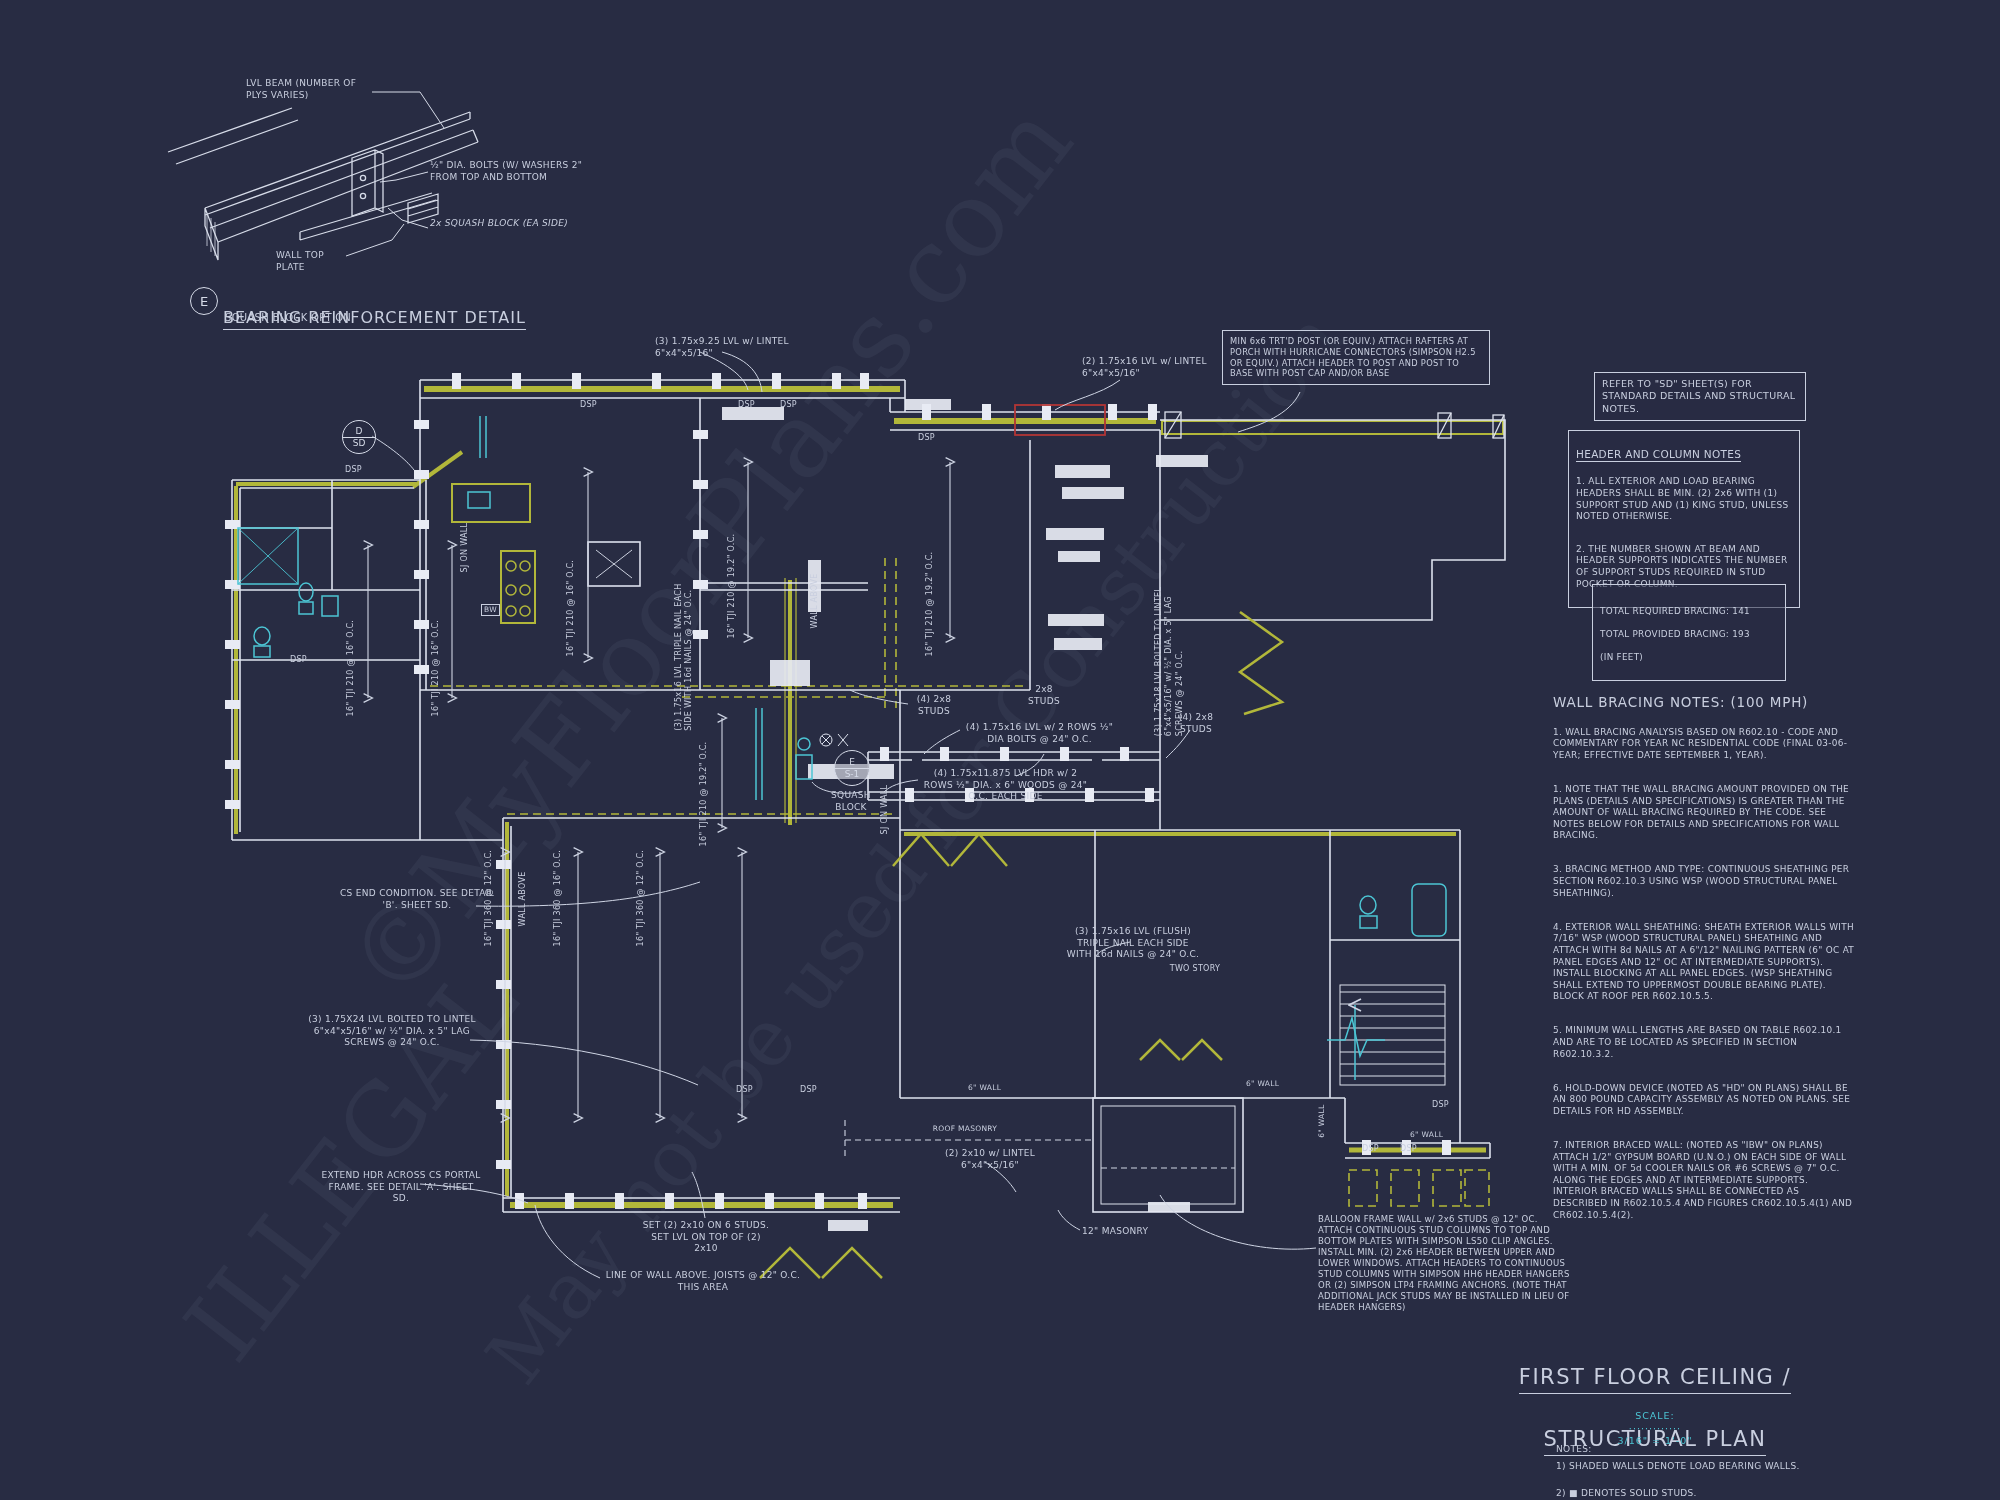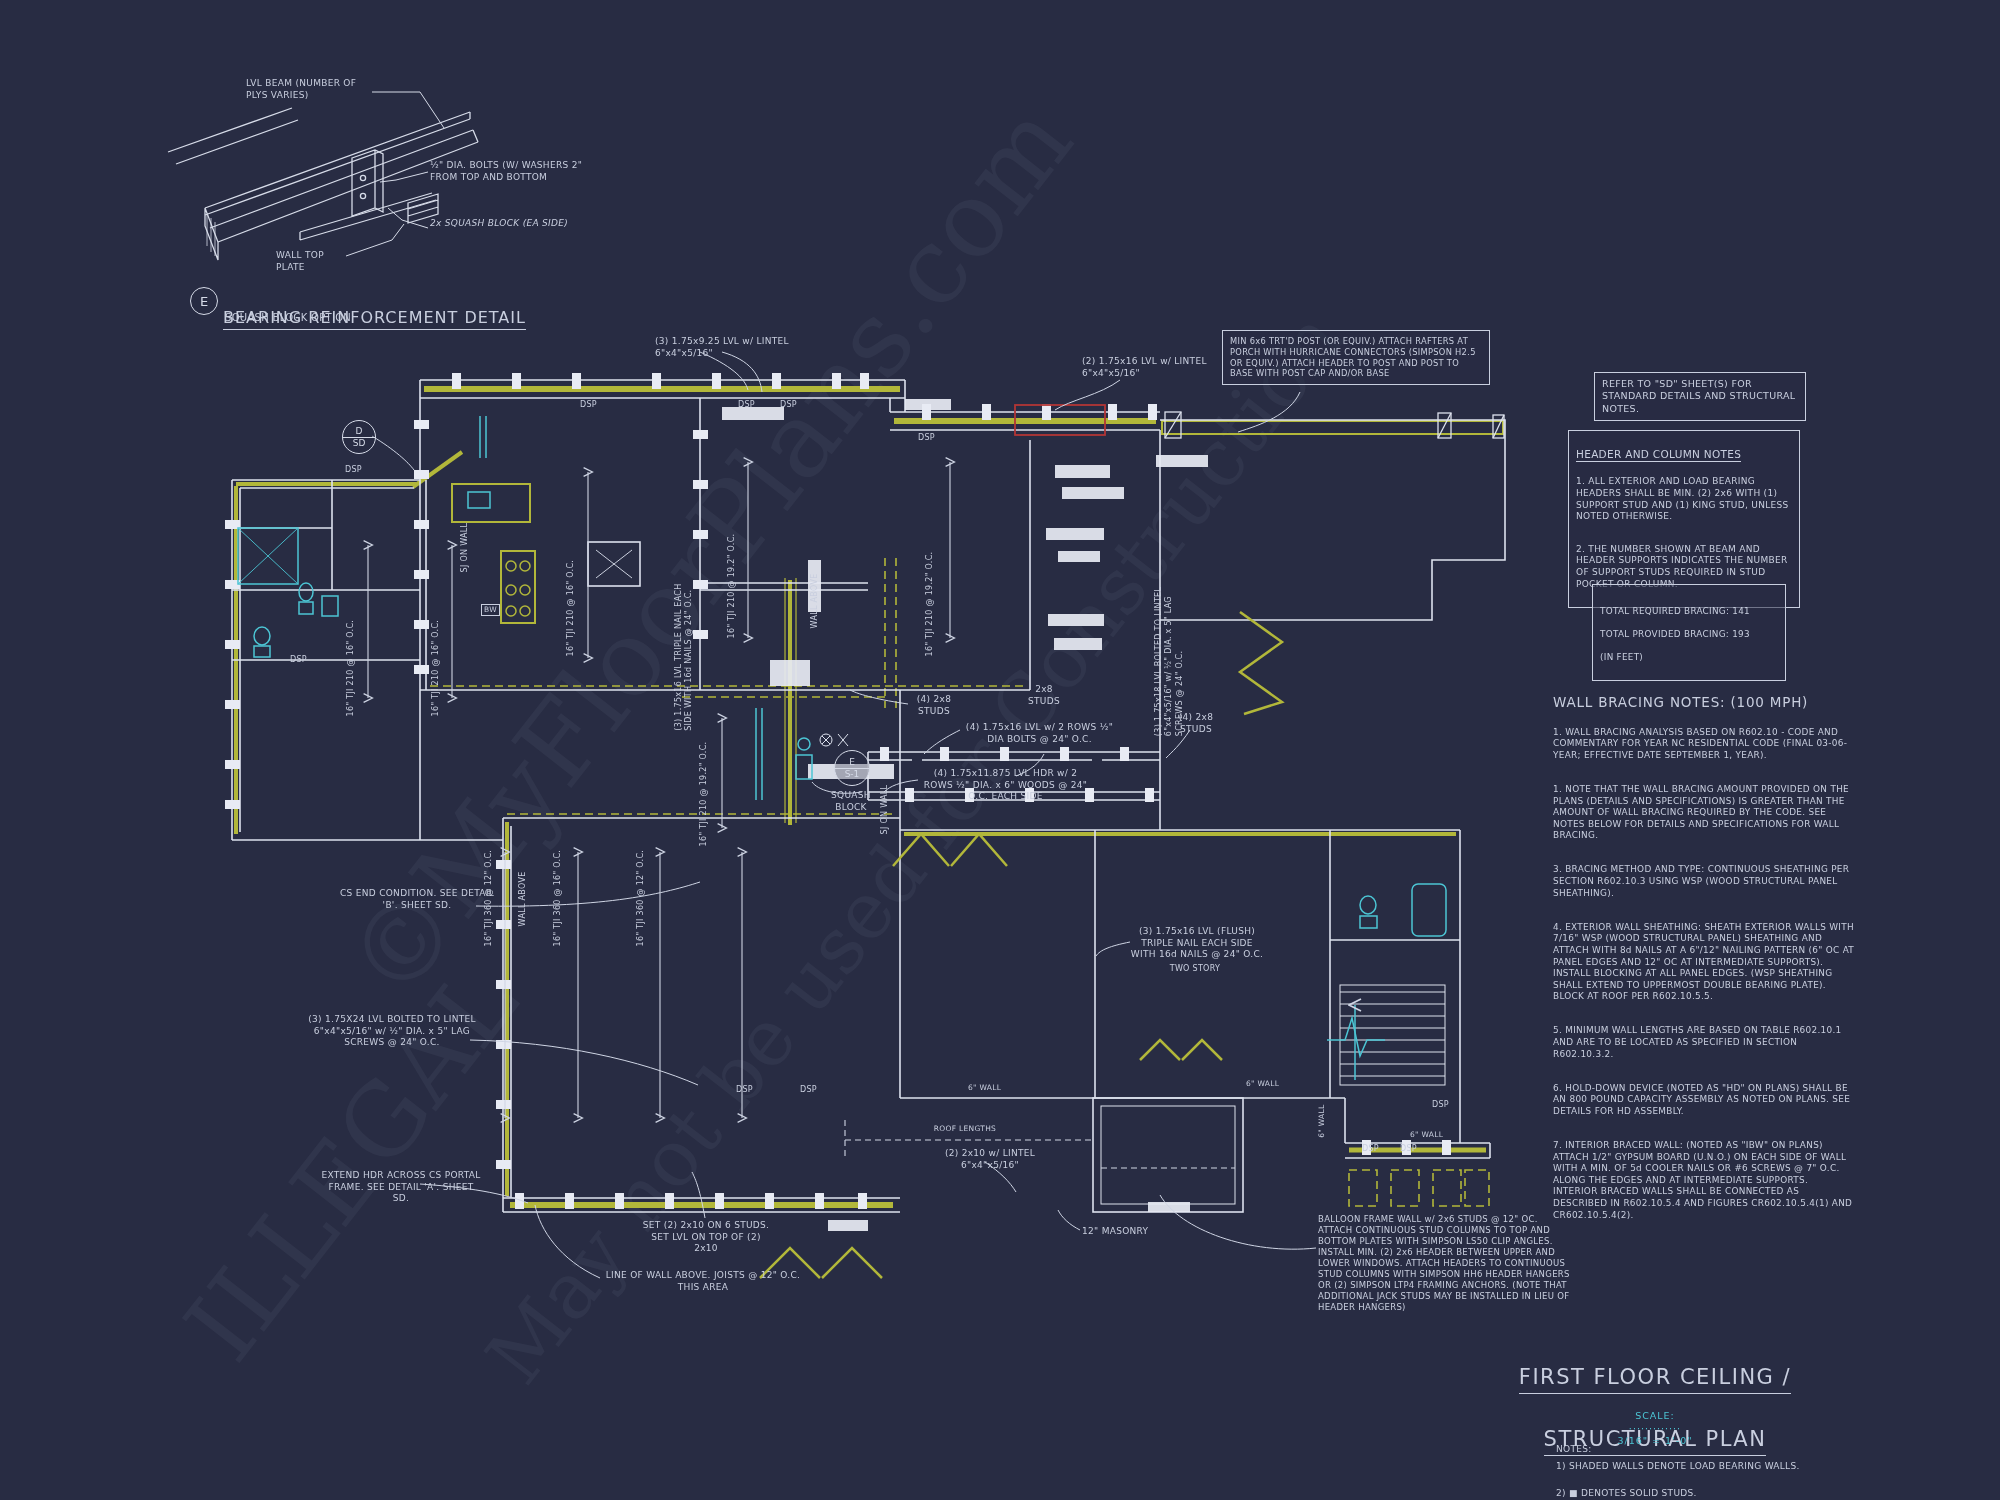--- a/index.html
+++ b/index.html
@@ -301,23 +301,23 @@
   <div class="t" style="left:1082px;top:356px;width:145px;">(2) 1.75x16 LVL w/ LINTEL 6"x4"x5/16"</div>
   <div class="t box" style="left:1222px;top:330px;width:252px;font-size:8.3px;">MIN 6x6 TRT'D POST (OR EQUIV.)  ATTACH RAFTERS AT PORCH WITH HURRICANE CONNECTORS (SIMPSON H2.5 OR EQUIV.) ATTACH HEADER TO POST AND POST TO BASE WITH POST CAP AND/OR BASE</div>
 
   <div class="t rot sm" style="left:695px;top:710px;width:150px;white-space:normal;">(3) 1.75x16 LVL TRIPLE NAIL EACH SIDE WITH 16d NAILS @ 24" O.C.</div>
   <div class="t ctr" style="left:908px;top:694px;width:52px;">(4) 2x8 STUDS</div>
   <div class="t" style="left:962px;top:722px;width:155px;text-align:center;">(4) 1.75x16 LVL w/ 2 ROWS ½" DIA BOLTS @ 24" O.C.</div>
   <div class="t ctr" style="left:918px;top:768px;width:175px;">(4) 1.75x11.875 LVL HDR w/ 2 ROWS ½" DIA. x 6" WOODS @ 24" O.C. EACH SIDE</div>
   <div class="t ctr" style="left:1020px;top:684px;width:48px;">2x8 STUDS</div>
   <div class="t ctr" style="left:1166px;top:712px;width:60px;">(4) 2x8 STUDS</div>
   <div class="t rot sm" style="left:1185px;top:705px;width:150px;white-space:normal;">(3) 1.75x18 LVL BOLTED TO LINTEL 6"x4"x5/16" w/ ½" DIA. x 5" LAG SCREWS @ 24" O.C.</div>
-  <div class="t ctr" style="left:1128px;top:926px;width:138px;">(3) 1.75x16 LVL (FLUSH) TRIPLE NAIL EACH SIDE WITH 16d NAILS @ 24" O.C.</div>
+  <div class="t ctr" style="left:1064px;top:926px;width:138px;">(3) 1.75x16 LVL (FLUSH) TRIPLE NAIL EACH SIDE WITH 16d NAILS @ 24" O.C.</div>
   <div class="t ctr sm" style="left:1160px;top:964px;width:70px;">TWO STORY</div>
-  <div class="t ctr xs" style="left:923px;top:1124px;width:84px;">ROOF LENGTHS</div>
+  <div class="t ctr xs" style="left:923px;top:1124px;width:84px;">ROOF MASONRY</div>
   <div class="t ctr" style="left:926px;top:1148px;width:128px;">(2) 2x10 w/ LINTEL 6"x4"x5/16"</div>
   <div class="t" style="left:1082px;top:1226px;width:110px;">12" MASONRY</div>
   <div class="t" style="left:1318px;top:1214px;width:255px;font-size:8.5px;">BALLOON FRAME WALL w/ 2x6 STUDS @ 12" OC. ATTACH CONTINUOUS STUD COLUMNS TO TOP AND BOTTOM PLATES WITH SIMPSON LS50 CLIP ANGLES. INSTALL MIN. (2) 2x6 HEADER BETWEEN UPPER AND LOWER WINDOWS. ATTACH HEADERS TO CONTINUOUS STUD COLUMNS WITH SIMPSON HH6 HEADER HANGERS OR (2) SIMPSON LTP4 FRAMING ANCHORS. (NOTE THAT ADDITIONAL JACK STUDS MAY BE INSTALLED IN LIEU OF HEADER HANGERS)</div>
   <div class="t ctr" style="left:641px;top:1220px;width:130px;">SET (2) 2x10 ON 6 STUDS. SET LVL ON TOP OF (2) 2x10</div>
   <div class="t ctr" style="left:596px;top:1270px;width:214px;">LINE OF WALL ABOVE. JOISTS @ 12" O.C. THIS AREA</div>
   <div class="t ctr" style="left:320px;top:1170px;width:162px;">EXTEND HDR ACROSS CS PORTAL FRAME. SEE DETAIL 'A'. SHEET SD.</div>
   <div class="t ctr" style="left:336px;top:888px;width:162px;">CS END CONDITION. SEE DETAIL 'B'. SHEET SD.</div>
   <div class="t ctr" style="left:308px;top:1014px;width:168px;">(3) 1.75X24 LVL BOLTED TO LINTEL 6"x4"x5/16" w/ ½" DIA. x 5" LAG SCREWS @ 24" O.C.</div>
 
   <div class="bubble" style="left:834px;top:750px;width:34px;height:34px;font-size:9px;">

